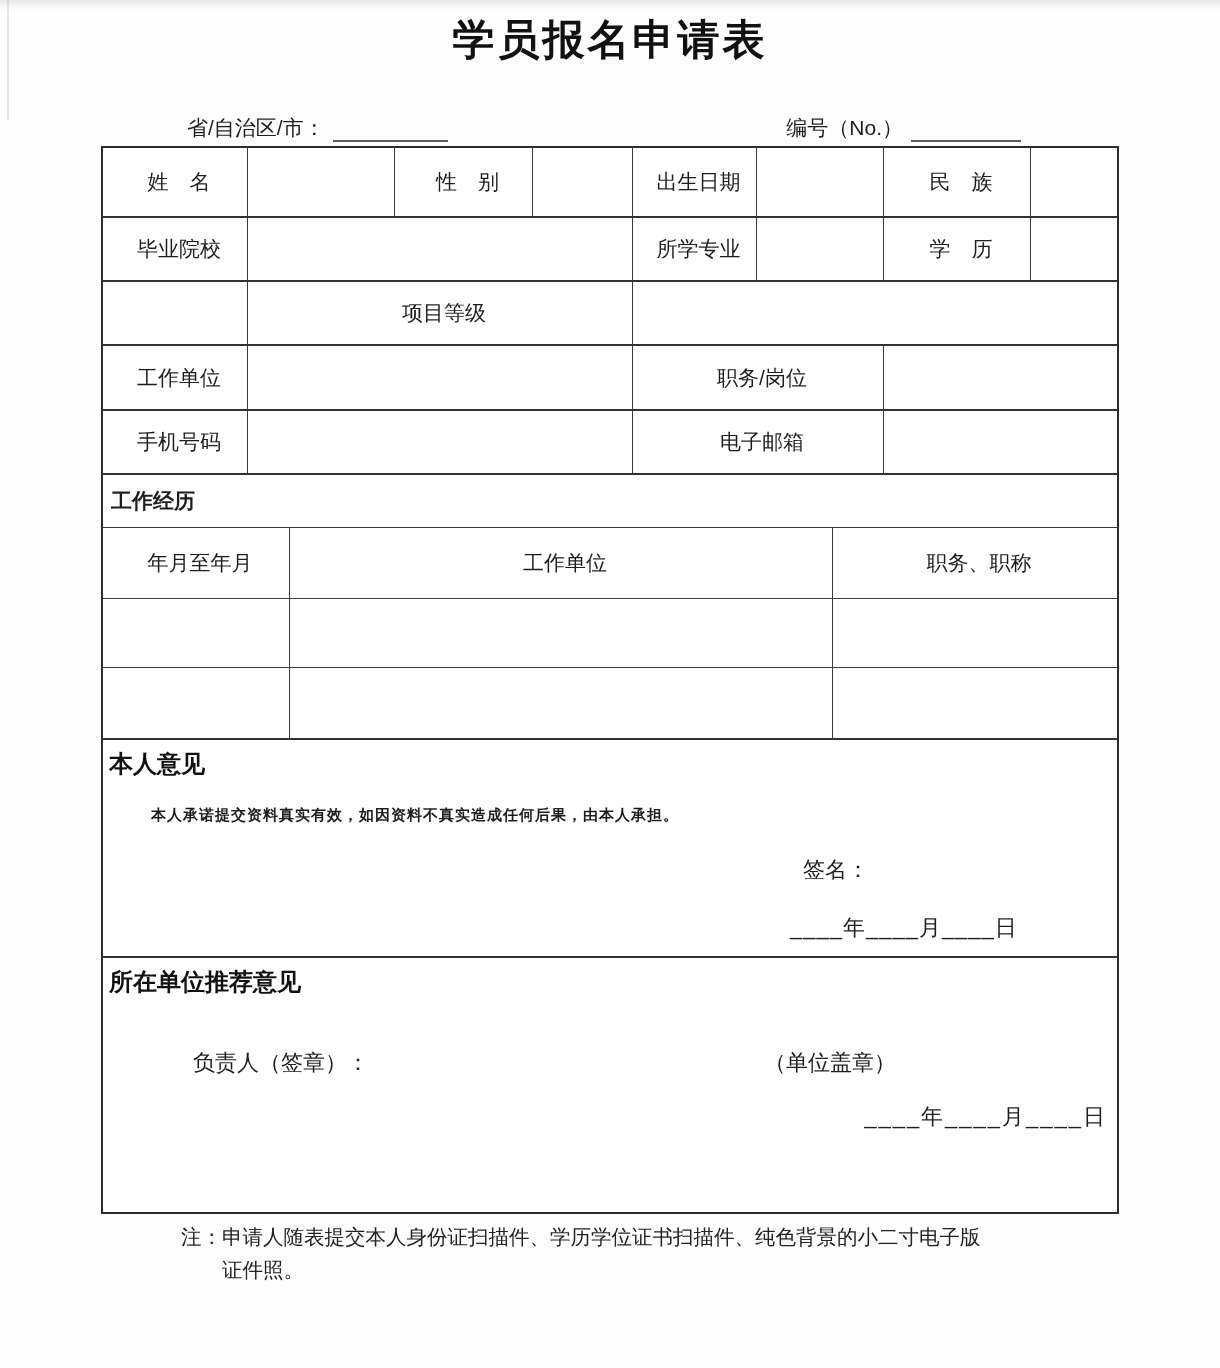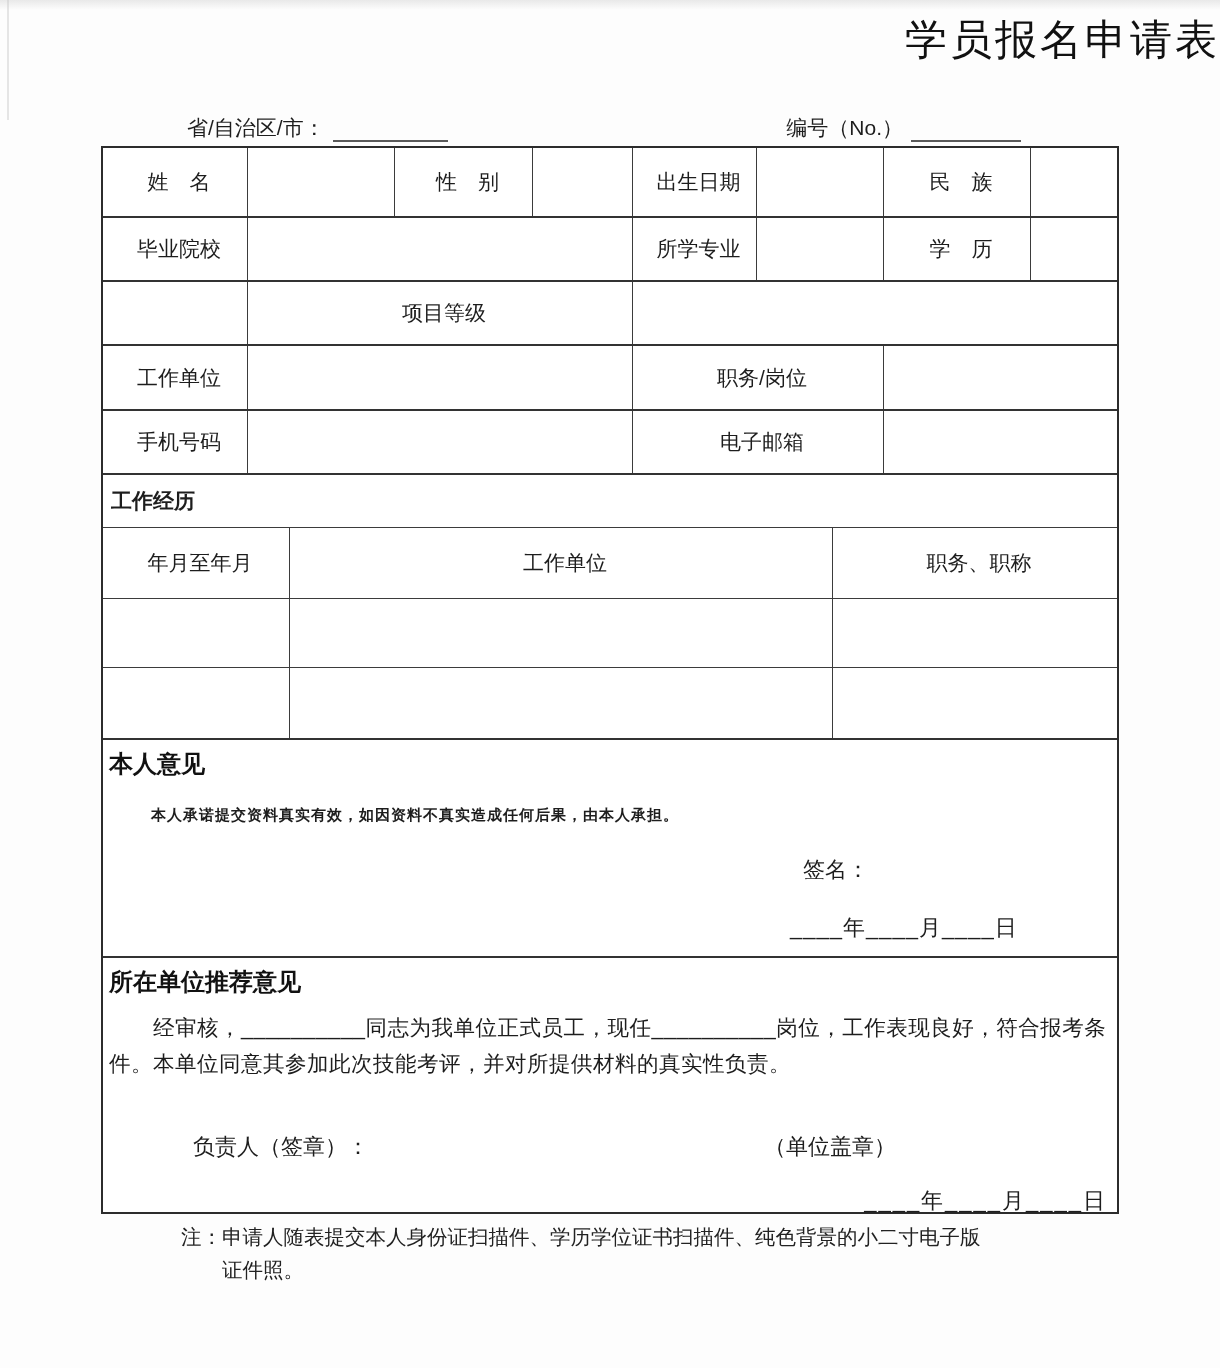--- a/index.html
+++ b/index.html
@@ -13,23 +13,23 @@
   }
   .scan-edge-top {
     position: absolute; top: 0; left: 0; right: 0; height: 10px;
     background: linear-gradient(180deg, rgba(185,185,185,.30), rgba(255,255,255,0));
   }
   .scan-edge-left {
     position: absolute; top: 0; left: 7px; width: 2px; height: 120px;
     background: rgba(200,200,200,.45);
   }
   .doc-title {
-    text-align: right;
+    text-align: center;
     font-size: 42px;
-    font-weight: normal;
+    font-weight: bold;
     letter-spacing: 3px;
     padding-top: 12px;
     color: #111;
   }
   .meta-row {
     width: 1018px;
     margin: 44px auto 0;
     display: flex;
     justify-content: space-between;
     align-items: flex-end;
@@ -214,21 +214,20 @@
 
   <div class="row sec sec-self thick">
     <div class="sec-title">本人意见</div>
     <div class="pledge">本人承诺提交资料真实有效，如因资料不真实造成任何后果，由本人承担。</div>
     <div class="sign-label">签名：</div>
     <div class="date-line-self">____年____月____日</div>
   </div>
 
   <div class="row sec sec-rec thick">
     <div class="sec-title">所在单位推荐意见</div>
-    <div class="rec-paragraph">经审核，__________同志为我单位正式员工，现任__________岗位，工作表现良好，符合报考条件。本单位同意其参加此次技能考评，并对所提供材料的真实性负责。</div>
     <div class="sig-line">
       <span class="sig-manager">负责人（签章）：</span>
       <span class="sig-seal">（单位盖章）</span>
     </div>
     <div class="date-line-rec">____年____月____日</div>
   </div>
 
 </div>
 
 <div class="footnote">

